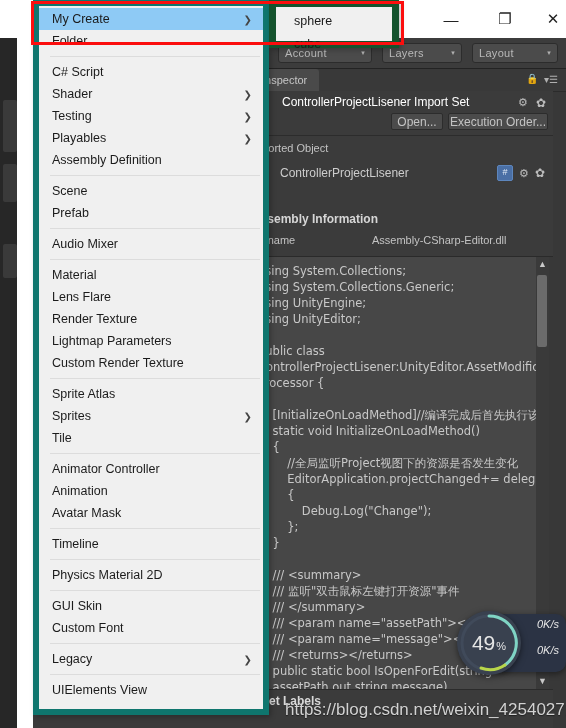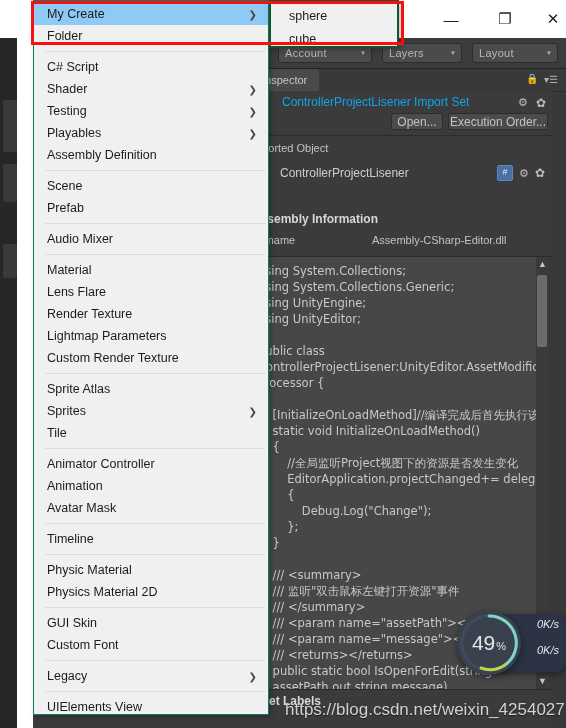--- a/index.html
+++ b/index.html
@@ -87,21 +87,21 @@
     line-height: 11px;
   }
 
   .import-header {
     position: absolute; left: 0; top: 91px; width: 553px; height: 44px;
     background: #3b3b3b;
     border-bottom: 1px solid #2c2c2c;
   }
   .import-title {
     position: absolute; left: 282px; top: 4px;
-    color: #0ea5e9; font-size: 12px;
+    color: #ffffff; font-size: 12px;
     font-family: "Liberation Sans", sans-serif;
   }
   .icon-preset {
     position: absolute; left: 518px; top: 5px; width: 13px; height: 13px;
     color: #bdbdbd; font-size: 11px;
   }
   .icon-gear {
     position: absolute; left: 536px; top: 5px; width: 14px; height: 14px;
     color: #bdbdbd; font-size: 12px;
   }
@@ -263,21 +263,21 @@
   .white-gap {
     position: absolute; left: 17px; top: 38px; width: 16px; height: 690px;
     background: #ffffff;
   }
 
   
   .ctx-menu {
     position: absolute; left: 33px; top: 0px;
     width: 236px; height: 715px;
     background: #f0f0f0;
-    border: 1px solid #0f766e;
+    border: 6px solid #0f766e;
     box-sizing: border-box;
     box-shadow: 2px 2px 5px rgba(0,0,0,0.25);
   }
   .mi {
     position: relative;
     height: 22px;
     display: flex; align-items: center;
     padding-left: 13px;
     color: #1b1b1b;
     font-size: 12.5px;
@@ -295,21 +295,21 @@
     height: 1px; margin: 4px 3px 4px 11px;
     background: #dcdcdc;
   }
   .pad-top { height: 2px; }
 
   
   .sub-menu {
     position: absolute; left: 269px; top: 0px;
     width: 130px; height: 48px;
     background: #f0f0f0;
-    border: 2px solid #14532d;
+    border: 7px solid #14532d;
     box-sizing: border-box;
     box-shadow: 2px 2px 5px rgba(0,0,0,0.25);
   }
   .sub-menu .mi { padding-left: 18px; height: 23px; }
 
   
   .red-box {
     position: absolute; left: 31px; top: 1px;
     width: 373px; height: 44px;
     border: 3px solid #fb0e0e;
@@ -535,23 +535,20 @@
       </div>
       <div class="mi">
         <span>Avatar Mask</span>
       </div>
       <div class="sep"></div>
       <div class="mi">
         <span>Timeline</span>
       </div>
       <div class="sep"></div>
       <div class="mi">
-        <span>Physic Material</span>
-      </div>
-      <div class="mi">
         <span>Physics Material 2D</span>
       </div>
       <div class="sep"></div>
       <div class="mi">
         <span>GUI Skin</span>
       </div>
       <div class="mi">
         <span>Custom Font</span>
       </div>
       <div class="sep"></div>

